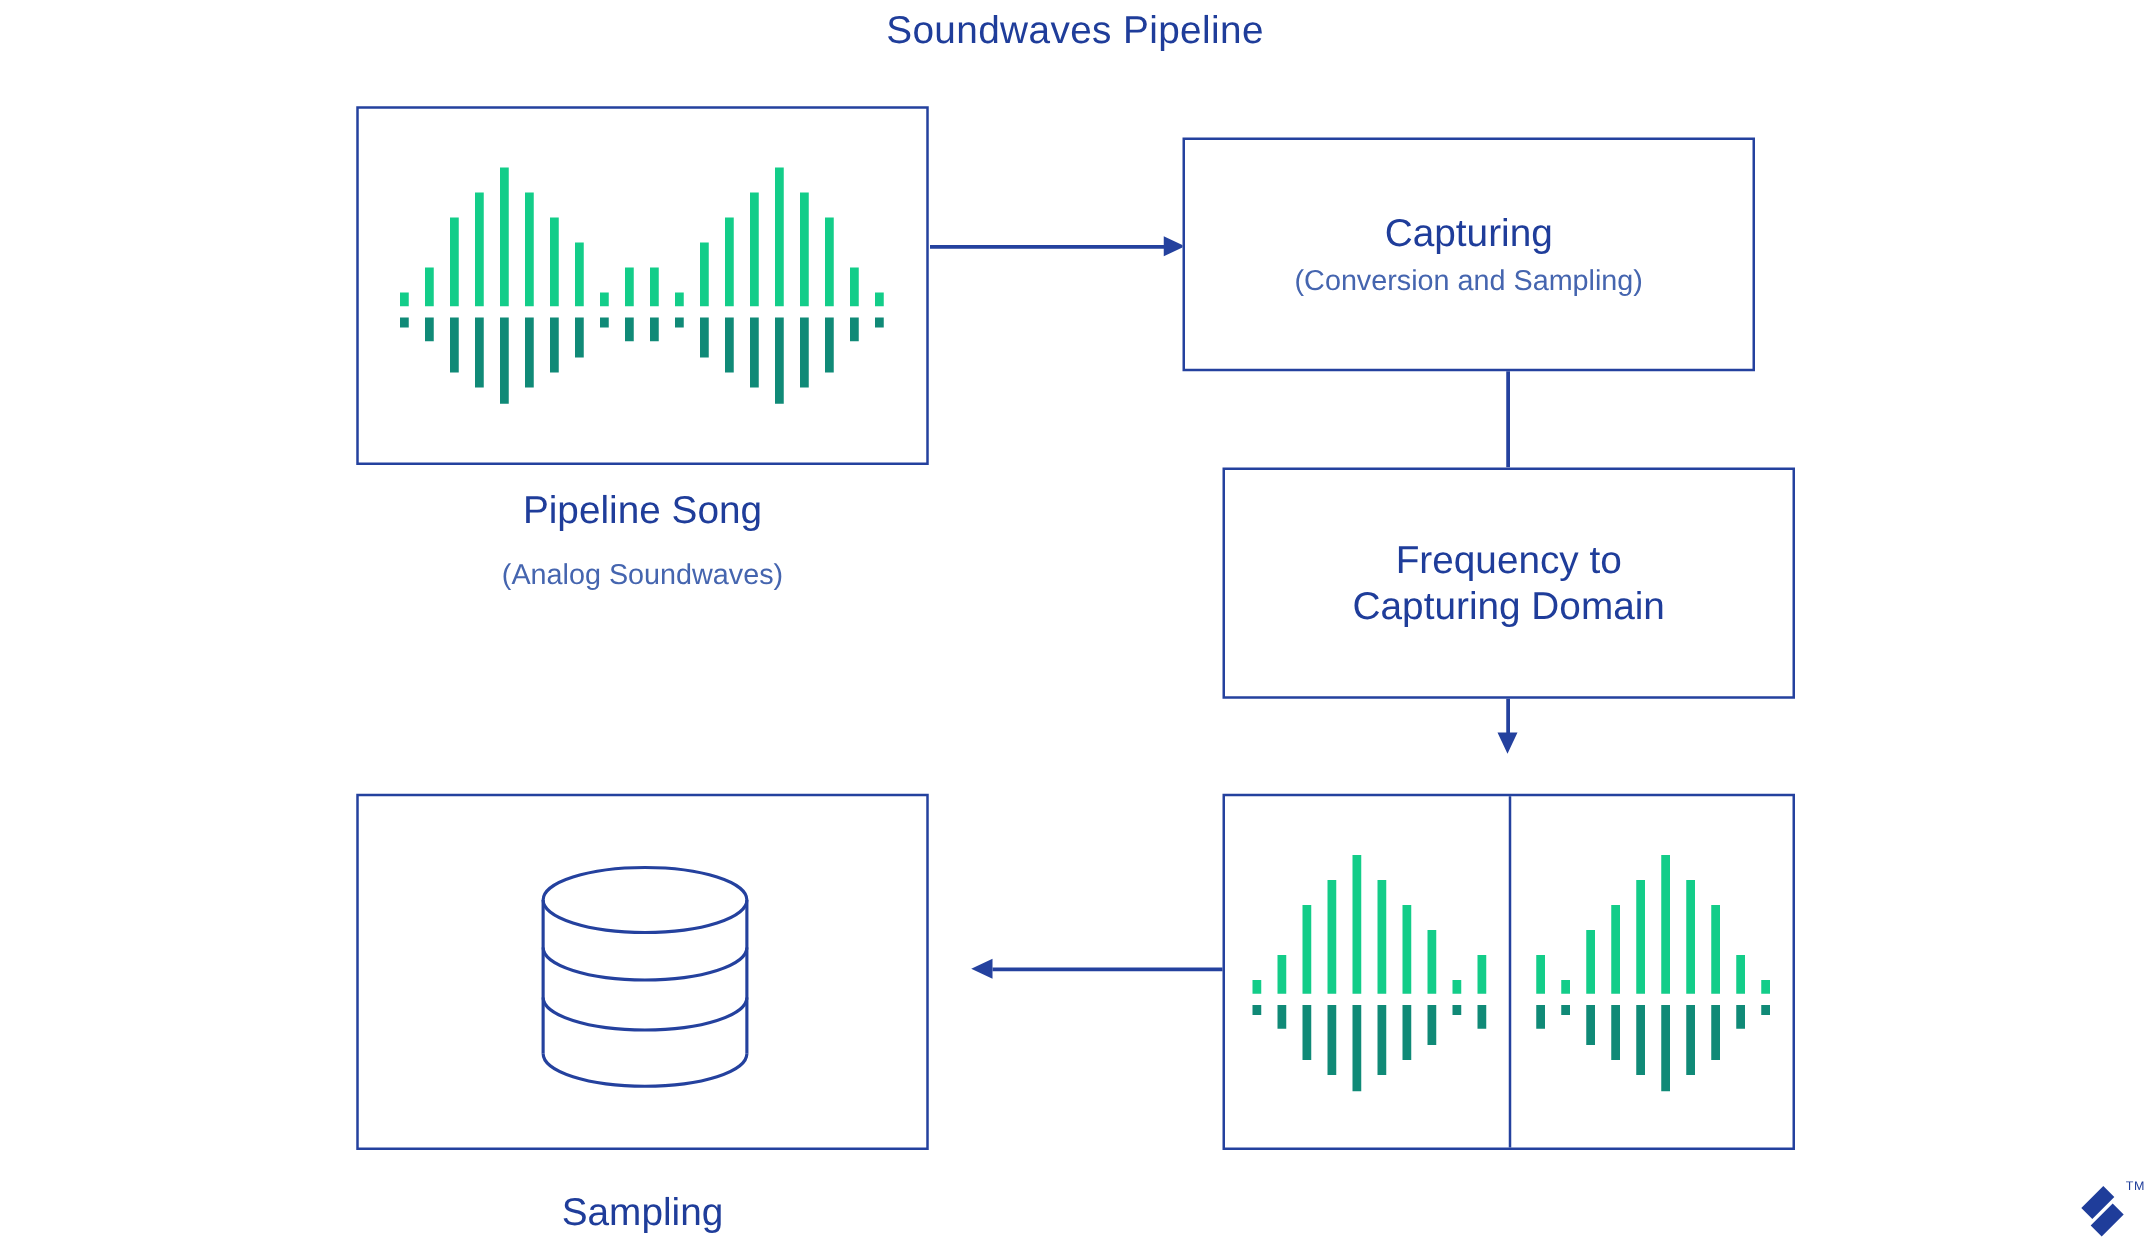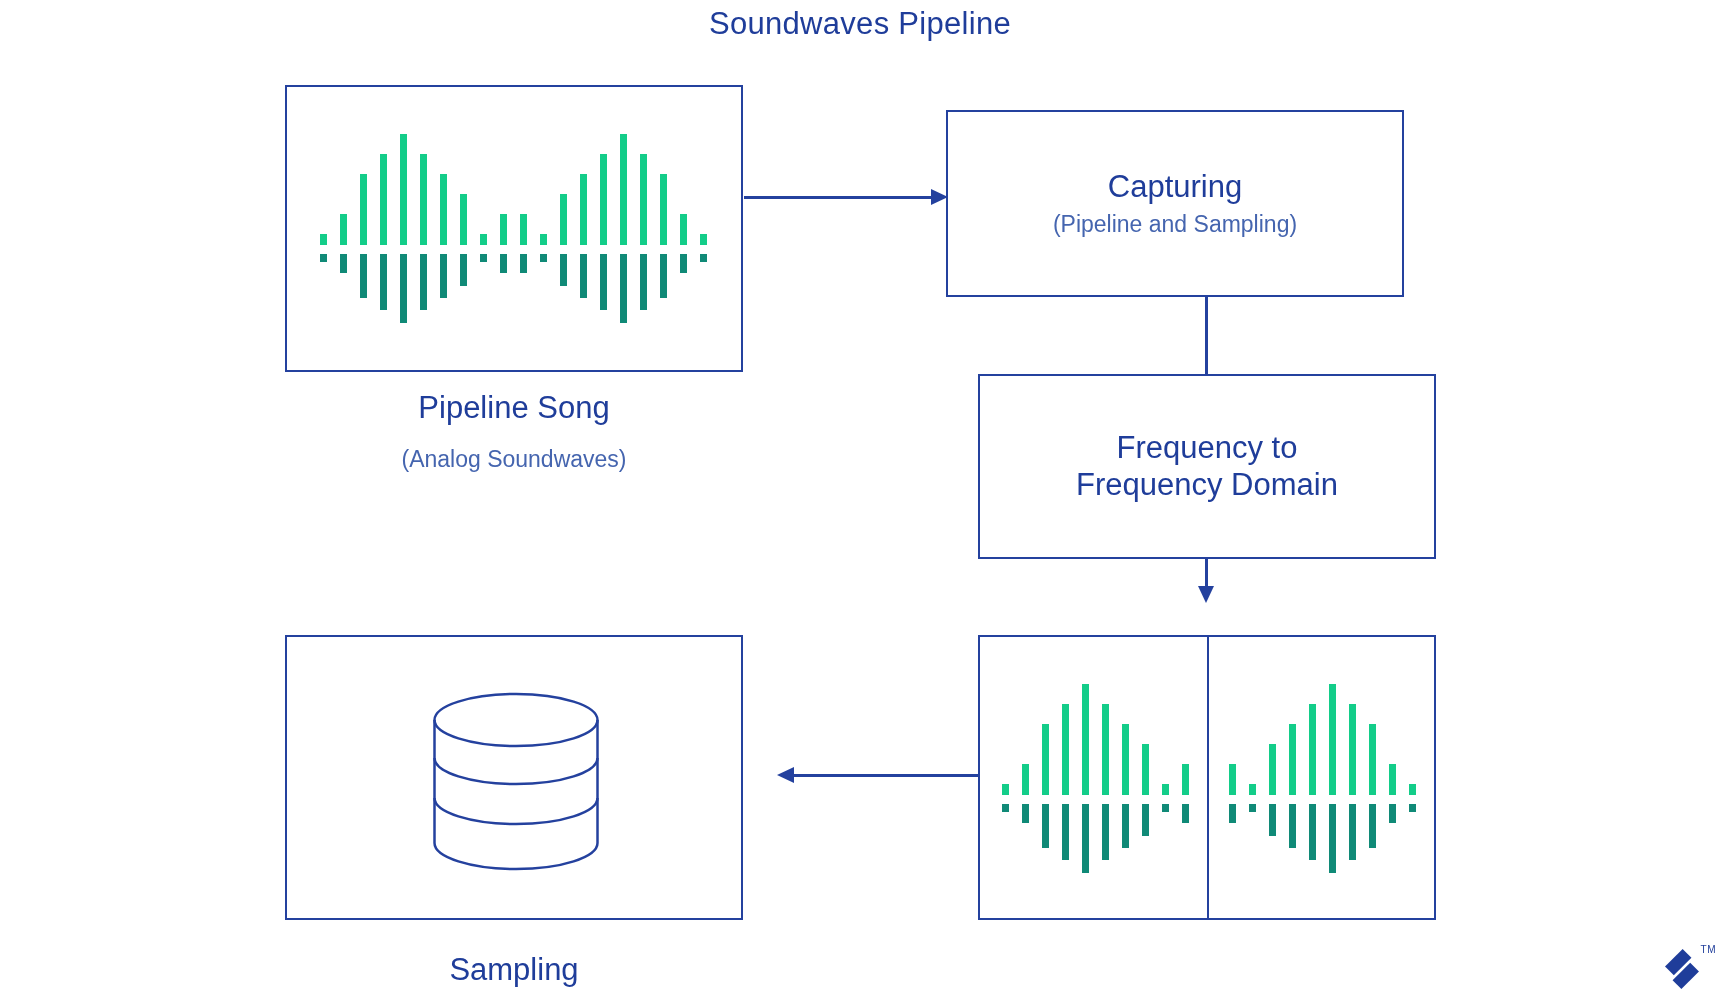--- a/index.html
+++ b/index.html
@@ -94,28 +94,28 @@
   <div class="caption cap-initial">
     <div>Pipeline Song</div>
     <div class="node-sub">(Analog Soundwaves)</div>
   </div>
 
   <div class="hline" style="left:744px;top:196px;width:188px;"></div>
   <div class="head head-right" style="left:931px;top:189px;"></div>
 
   <div class="node box-capturing">
     <div class="node-title">Capturing</div>
-    <div class="node-sub">(Pipeline and Sampling)</div>
+    <div class="node-sub">(Conversion and Sampling)</div>
   </div>
 
   <div class="vline" style="left:1205px;top:297px;height:77px;"></div>
 
   <div class="node box-conversion">
     <div class="node-title">Frequency to</div>
-    <div class="node-title">Frequency Domain</div>
+    <div class="node-title">Capturing Domain</div>
   </div>
 
   <div class="vline" style="left:1205px;top:559px;height:28px;"></div>
   <div class="head head-down" style="left:1198px;top:586px;"></div>
 
   <div class="node box-fingerprint">
     <div class="wf" id="wf-fpl">
         <div class="wf-bar" style="left: 22px; top: 147px; height: 11px; background: rgb(19, 205, 137);"></div>
         <div class="wf-bar" style="left: 22px; top: 167px; height: 8px; background: rgb(16, 138, 119);"></div>
         <div class="wf-bar" style="left: 42px; top: 127px; height: 31px; background: rgb(19, 205, 137);"></div>

